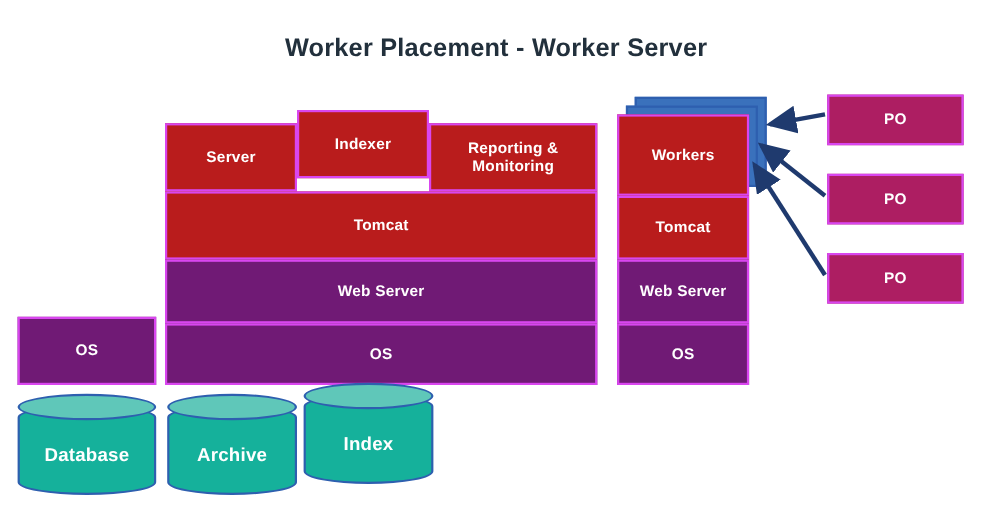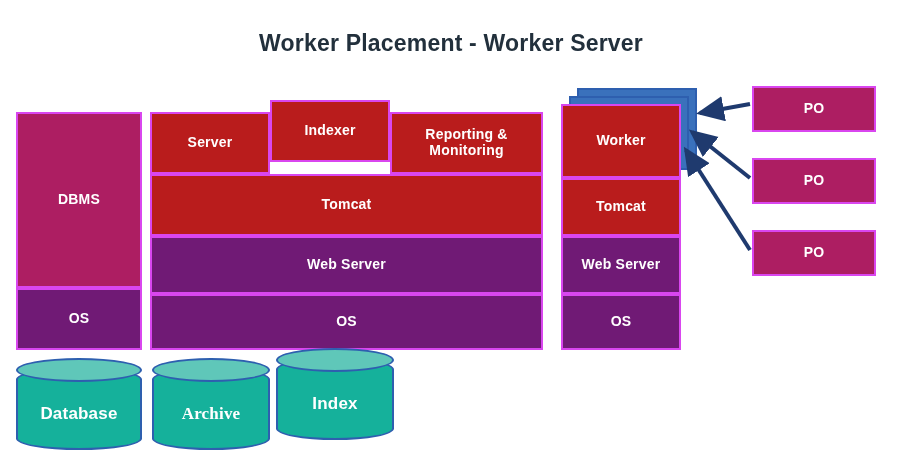--- a/index.html
+++ b/index.html
@@ -82,52 +82,51 @@
 
   svg.arrows{position:absolute;left:0;top:0;width:902px;height:468px;pointer-events:none;}
 </style>
 </head>
 <body>
 
 <div id="diagram">
 
   <div class="title">Worker Placement - Worker Server</div>
 
-  <div class="box magenta" style="left:16px;top:112px;width:126px;height:176px;">DBMS</div>
   <div class="box teal" style="left:16px;top:288px;width:126px;height:62px;">OS</div>
 
   <div class="cyl" style="left:16px;top:358px;width:126px;height:92px;">
     <div class="body" style="top:10px;height:82px;"></div>
     <div class="top"></div>
     <div class="cap-label" style="top:46px;">Database</div>
   </div>
 
   <div class="box blue" style="left:150px;top:112px;width:120px;height:62px;">Server</div>
   <div class="box blue" style="left:270px;top:100px;width:120px;height:62px;">Indexer</div>
   <div class="box blue" style="left:390px;top:112px;width:153px;height:62px;padding:4px 6px;">Reporting &amp; Monitoring</div>
 
   <div class="box blue" style="left:150px;top:174px;width:393px;height:62px;">Tomcat</div>
   <div class="box teal" style="left:150px;top:236px;width:393px;height:58px;">Web Server</div>
   <div class="box teal" style="left:150px;top:294px;width:393px;height:56px;">OS</div>
 
   <div class="cyl" style="left:152px;top:358px;width:118px;height:92px;">
     <div class="body" style="top:10px;height:82px;"></div>
     <div class="top"></div>
-    <div class="cap-label" style="top:46px;font-family:Liberation Serif, serif;">Archive</div>
+    <div class="cap-label" style="top:46px;">Archive</div>
   </div>
 
   <div class="cyl" style="left:276px;top:348px;width:118px;height:92px;">
     <div class="body" style="top:10px;height:82px;"></div>
     <div class="top"></div>
     <div class="cap-label" style="top:46px;">Index</div>
   </div>
 
   <div class="stack-layer" style="left:577px;top:88px;width:120px;height:74px;"></div>
   <div class="stack-layer" style="left:569px;top:96px;width:120px;height:74px;"></div>
-  <div class="box blue" style="left:561px;top:104px;width:120px;height:74px;">Worker</div>
+  <div class="box blue" style="left:561px;top:104px;width:120px;height:74px;">Workers</div>
 
   <div class="box blue" style="left:561px;top:178px;width:120px;height:58px;">Tomcat</div>
   <div class="box teal" style="left:561px;top:236px;width:120px;height:58px;">Web Server</div>
   <div class="box teal" style="left:561px;top:294px;width:120px;height:56px;">OS</div>
 
   <div class="box magenta" style="left:752px;top:86px;width:124px;height:46px;">PO</div>
   <div class="box magenta" style="left:752px;top:158px;width:124px;height:46px;">PO</div>
   <div class="box magenta" style="left:752px;top:230px;width:124px;height:46px;">PO</div>
 
   <svg class="arrows" viewBox="0 0 902 468">

